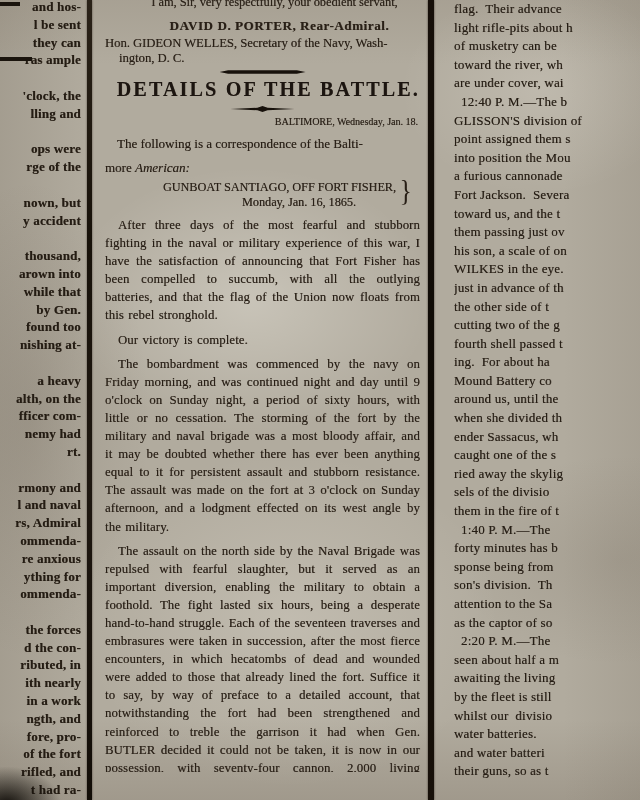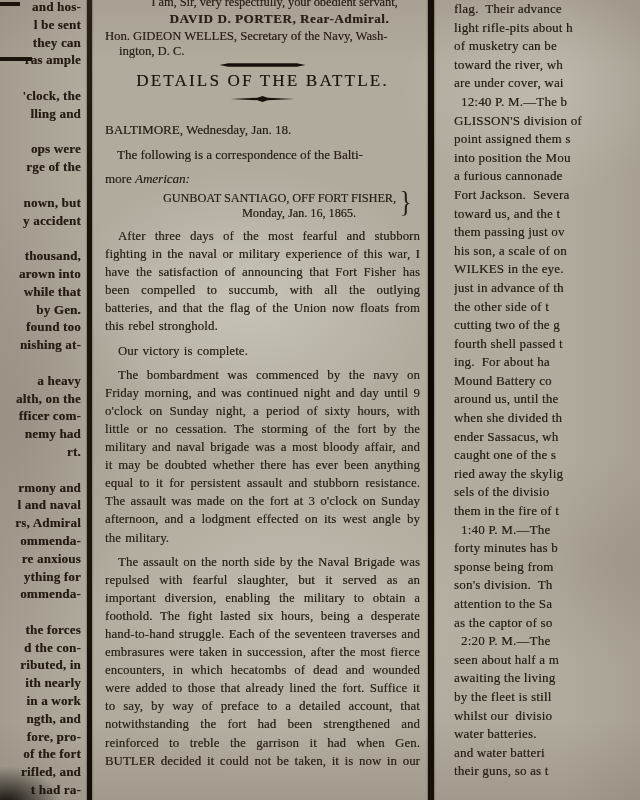--- a/index.html
+++ b/index.html
@@ -26,29 +26,29 @@
   .col-left{position:absolute;left:0;top:-2px;width:86px;overflow:hidden;}
   .lline{height:17.8px;line-height:17.8px;font-size:13px;font-weight:700;
          text-align:right;padding-right:5px;white-space:pre;overflow:hidden;letter-spacing:.2px;color:#241c13;}
   
   .col-right{position:absolute;left:454px;top:0;width:202px;overflow:hidden;}
   .rline{height:18.6px;line-height:18.6px;font-size:12.9px;white-space:pre;overflow:hidden;letter-spacing:.25px;color:#251d14;}
   
   .col-center{position:absolute;left:96px;top:0;width:331px;height:772px;overflow:hidden;
               padding:0 7px 0 9px;box-sizing:border-box;}
   .closing{margin-top:-5px;text-align:center;padding-left:24px;font-size:12.3px;white-space:nowrap;overflow:hidden;}
-  .signature{text-align:center;padding-left:34px;font-size:13px;letter-spacing:.6px;font-weight:600;margin-top:1px;white-space:nowrap;}
+  .signature{text-align:center;padding-left:34px;font-size:13px;letter-spacing:.6px;font-weight:600;margin-top:8px;white-space:nowrap;}
   .addr1{font-size:12.6px;margin-top:2px;white-space:nowrap;}
   .addr2{font-size:12.6px;padding-left:14px;}
   .hrule{width:86px;height:4px;margin:4px auto 1px;background:#17110b;
          clip-path:polygon(0 50%,10% 8%,90% 8%,100% 50%,90% 92%,10% 92%);}
-  .headline{font-size:17px;font-weight:400;text-align:center;letter-spacing:2.2px;margin-top:4px;color:#1c1510;white-space:nowrap;}
+  .headline{font-size:20px;font-weight:700;text-align:right;letter-spacing:2.2px;margin-top:4px;color:#1c1510;white-space:nowrap;}
   .diamond-rule{width:64px;height:6px;margin:5px auto 0;background:#17110b;
          clip-path:polygon(0 50%,42% 30%,50% 0,58% 30%,100% 50%,58% 70%,50% 100%,42% 70%);}
-  .dateline{text-align:left;padding-right:2px;font-size:13px;margin-top:20px;white-space:nowrap;}
+  .dateline{text-align:right;padding-right:2px;font-size:10px;margin-top:4px;white-space:nowrap;}
   .intro1{font-size:13px;text-indent:12px;margin-top:9px;white-space:nowrap;}
   .intro2{font-size:13px;margin-top:8px;}
   .corr{position:relative;font-size:12.2px;margin-top:4px;}
   .corr1{text-align:right;padding-right:24px;white-space:nowrap;}
   .corr2{text-align:right;padding-right:64px;white-space:nowrap;}
   .brace{position:absolute;right:8px;top:-4px;font-size:26px;font-weight:400;transform:scaleY(1.15);text-shadow:none;}
   .para{margin:6px 0 0;font-size:12.7px;line-height:18.1px;text-align:justify;
         text-indent:13px;letter-spacing:.15px;word-spacing:1px;}
   .cutline{height:9px;overflow:hidden;font-size:12.7px;line-height:15px;padding-left:58px;white-space:nowrap;}
   

